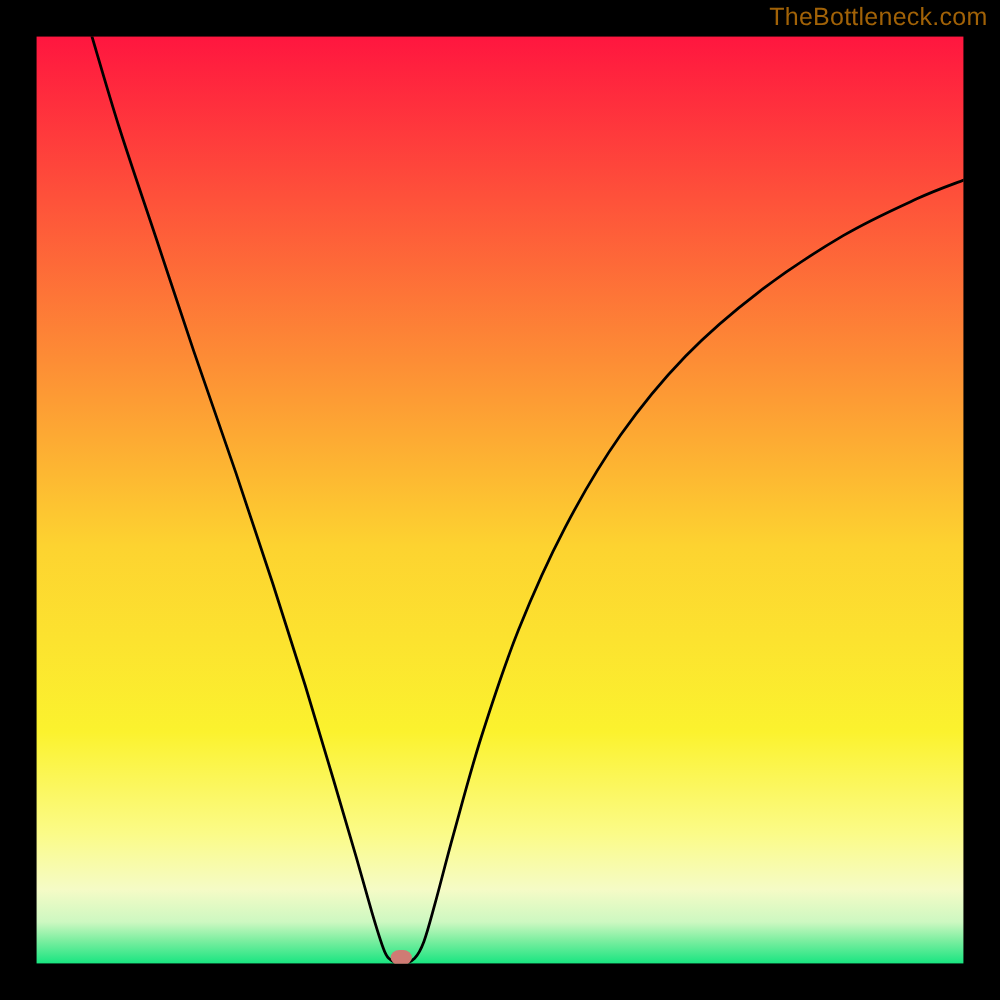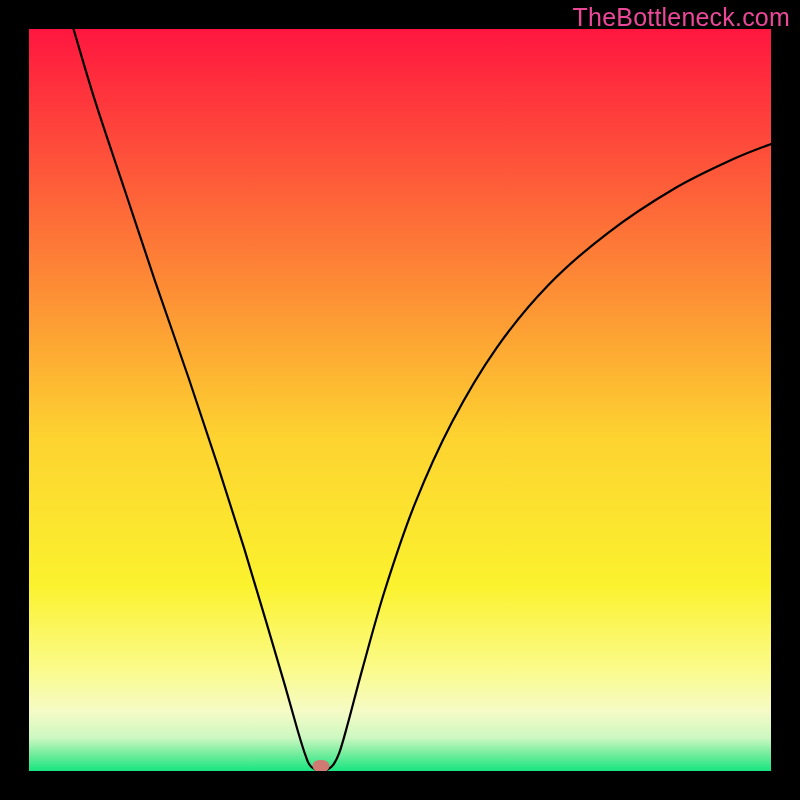--- a/index.html
+++ b/index.html
@@ -14,22 +14,22 @@
   .frame {
     position: relative;
     width: 800px;
     height: 800px;
     background: #000;
   }
   .watermark {
     position: absolute;
     top: 3px;
     right: 10px;
-    color: #ec4899;
-    font-size: 25px;
+    color: #a16207;
+    font-size: 20px;
     font-weight: 400;
     letter-spacing: 0.2px;
     z-index: 5;
     text-align: center;
   }
   .plot-area {
     position: absolute;
     left: 29px;
     top: 29px;
     width: 742px;

